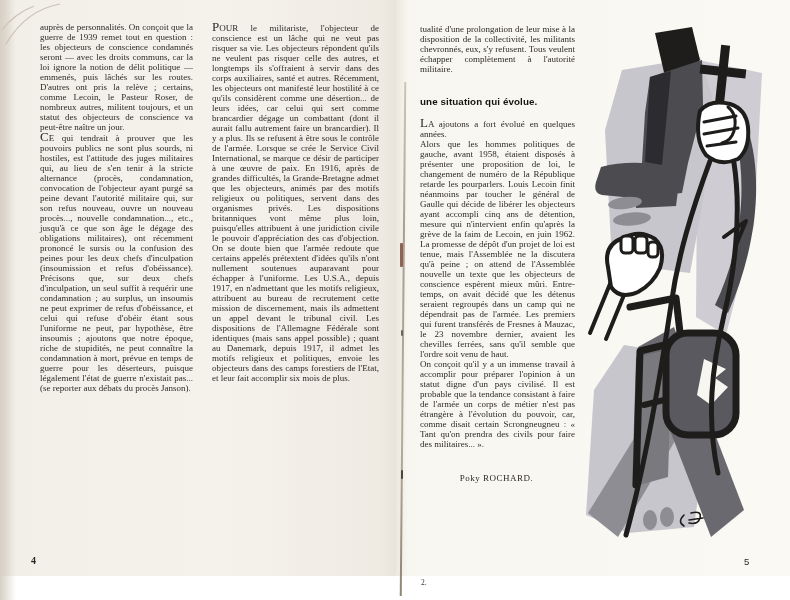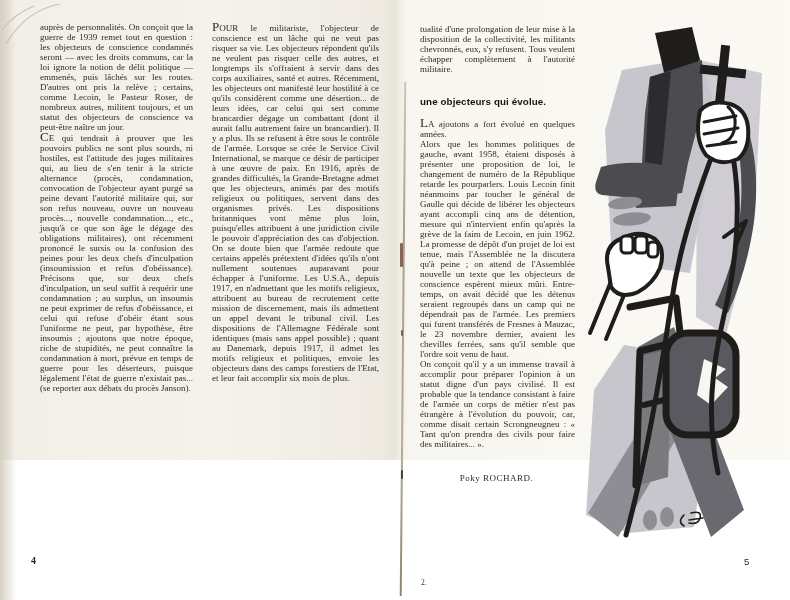--- a/index.html
+++ b/index.html
@@ -1,17 +1,17 @@
 <!DOCTYPE html>
 <html lang="fr"><head>
 <meta charset="utf-8">
 <style>
   html,body{margin:0;padding:0;}
   body{width:790px;height:600px;overflow:hidden;font-family:"Liberation Serif",serif;}
-  .spread{position:relative;width:790px;height:460px;background:#f5f2eb;}
+  .spread{position:relative;width:790px;height:576px;background:#f5f2eb;}
   .page{position:absolute;top:0;bottom:0;}
   .page-left{left:0;width:396px;background:linear-gradient(90deg,#e6e1d6 0%,#f2efe8 3%,#f5f2ec 55%,#efebe3 96%,#e9e4da 100%);}
   .page-right{left:396px;right:0;background:linear-gradient(90deg,#ece8df 0%,#f8f6f0 3%,#fbf9f4 100%);}
   .spine{position:absolute;left:0;top:0;width:16px;height:600px;background:linear-gradient(90deg,#d6d0c5,rgba(244,241,234,0));}
   .corner-marks{position:absolute;left:0;top:0;}
   .gutter{position:absolute;left:402px;top:82px;width:1.5px;height:514px;transform:rotate(.5deg);
     background:linear-gradient(#cfc6b8,#a89d8e 30%,#b6ac9e 70%,#8f8475);}
   .speck{position:absolute;border-radius:1px;}
   .speck1{left:400px;top:243px;width:3px;height:24px;background:#7d4a3c;opacity:.85;}
   .speck2{left:401px;top:330px;width:2px;height:6px;background:#6a645a;}
@@ -65,21 +65,21 @@
 
   <div class="pagenum pagenum-left">4</div>
 
   <div class="gutter"></div>
   <div class="speck speck1"></div>
   <div class="speck speck2"></div>
   <div class="speck speck3"></div>
 
   <div class="col col3">
     <p class="body">tualité d'une prolongation de leur mise à la disposition de la collectivité, les militants chevronnés, eux, s'y refusent. Tous veulent échapper complètement à l'autorité militaire.</p>
-    <h2 class="heading">une objecteurs qui évolue.</h2>
+    <h2 class="heading">une situation qui évolue.</h2>
     <p class="body lead">LA ajoutons a fort évolué en quelques années.</p>
     <p class="body">Alors que les hommes politiques de gauche, avant 1958, étaient disposés à présenter une proposition de loi, le changement de numéro de la République retarde les pourparlers. Louis Lecoin finit néanmoins par toucher le général de Gaulle qui décide de libérer les objecteurs ayant accompli cinq ans de détention, mesure qui n'intervient enfin qu'après la grève de la faim de Lecoin, en juin 1962. La promesse de dépôt d'un projet de loi est tenue, mais l'Assemblée ne la discutera qu'à peine ; on attend de l'Assemblée nouvelle un texte que les objecteurs de conscience espèrent mieux mûri. Entre-temps, on avait décidé que les détenus seraient regroupés dans un camp qui ne dépendrait pas de l'armée. Les premiers qui furent transférés de Fresnes à Mauzac, le 23 novembre dernier, avaient les chevilles ferrées, sans qu'il semble que l'ordre soit venu de haut.</p>
     <p class="body">On conçoit qu'il y a un immense travail à accomplir pour préparer l'opinion à un statut digne d'un pays civilisé. Il est probable que la tendance consistant à faire de l'armée un corps de métier n'est pas étrangère à l'évolution du pouvoir, car, comme disait certain Scrongneugneu : « Tant qu'on prendra des civils pour faire des militaires... ».</p>
     <div class="signature">Poky ROCHARD.</div>
   </div>
 
   <div class="footnote">2.</div>
   <div class="pagenum pagenum-right">5</div>
 
   <svg class="illustration" width="212" height="545" viewBox="0 0 212 545">

